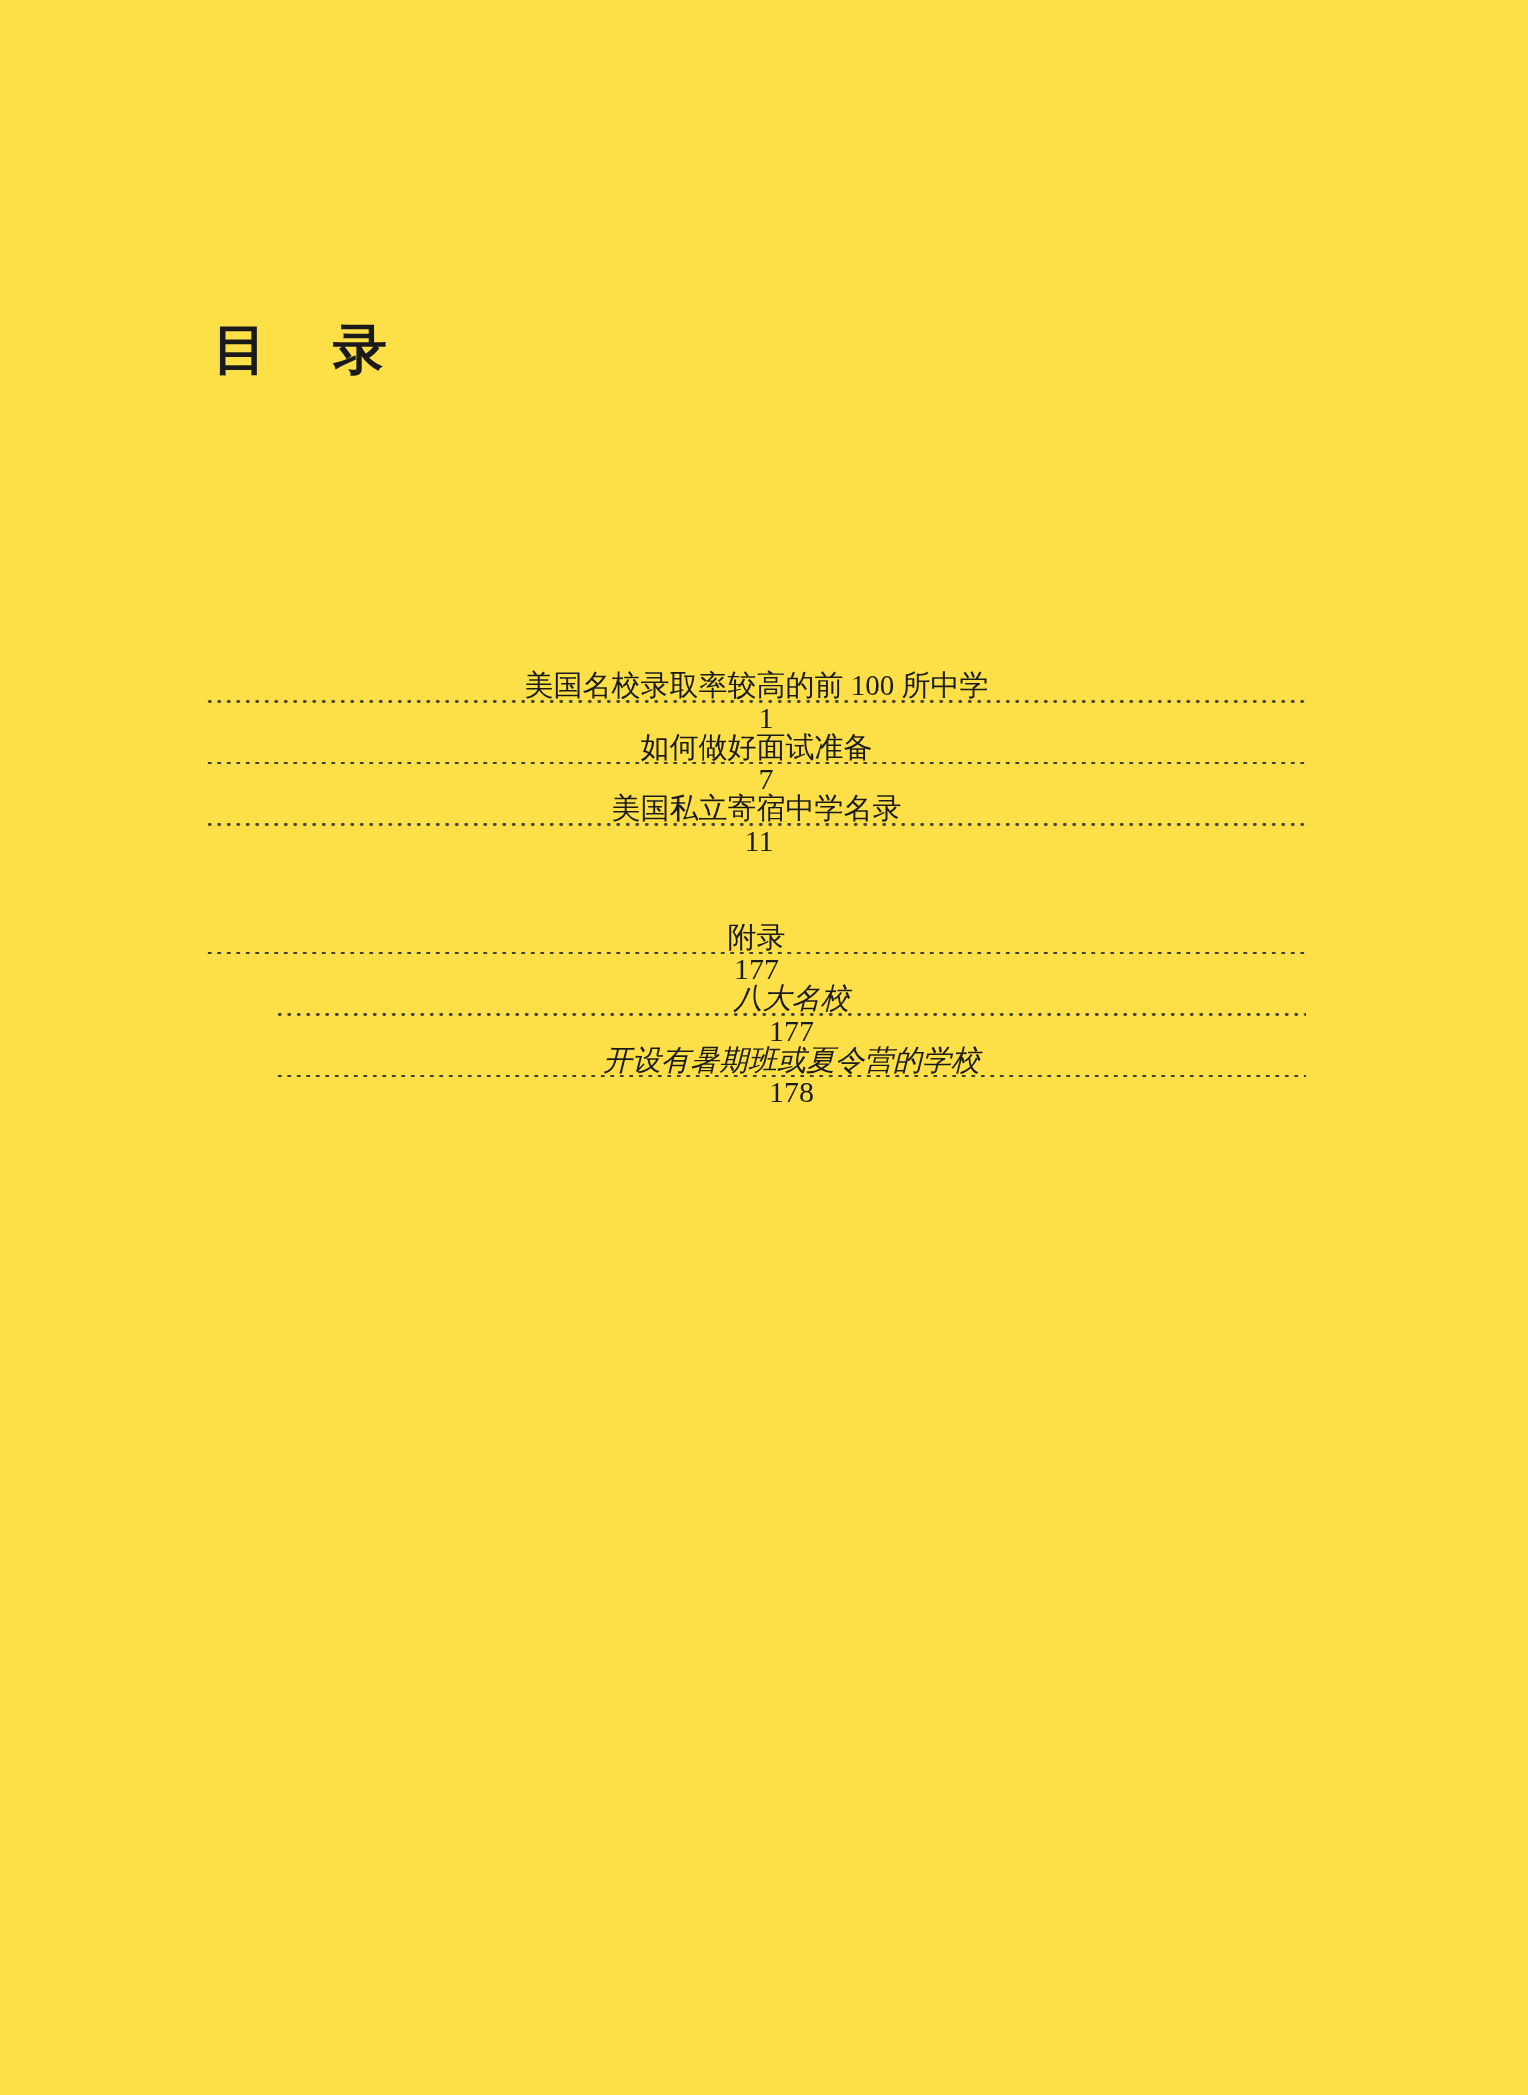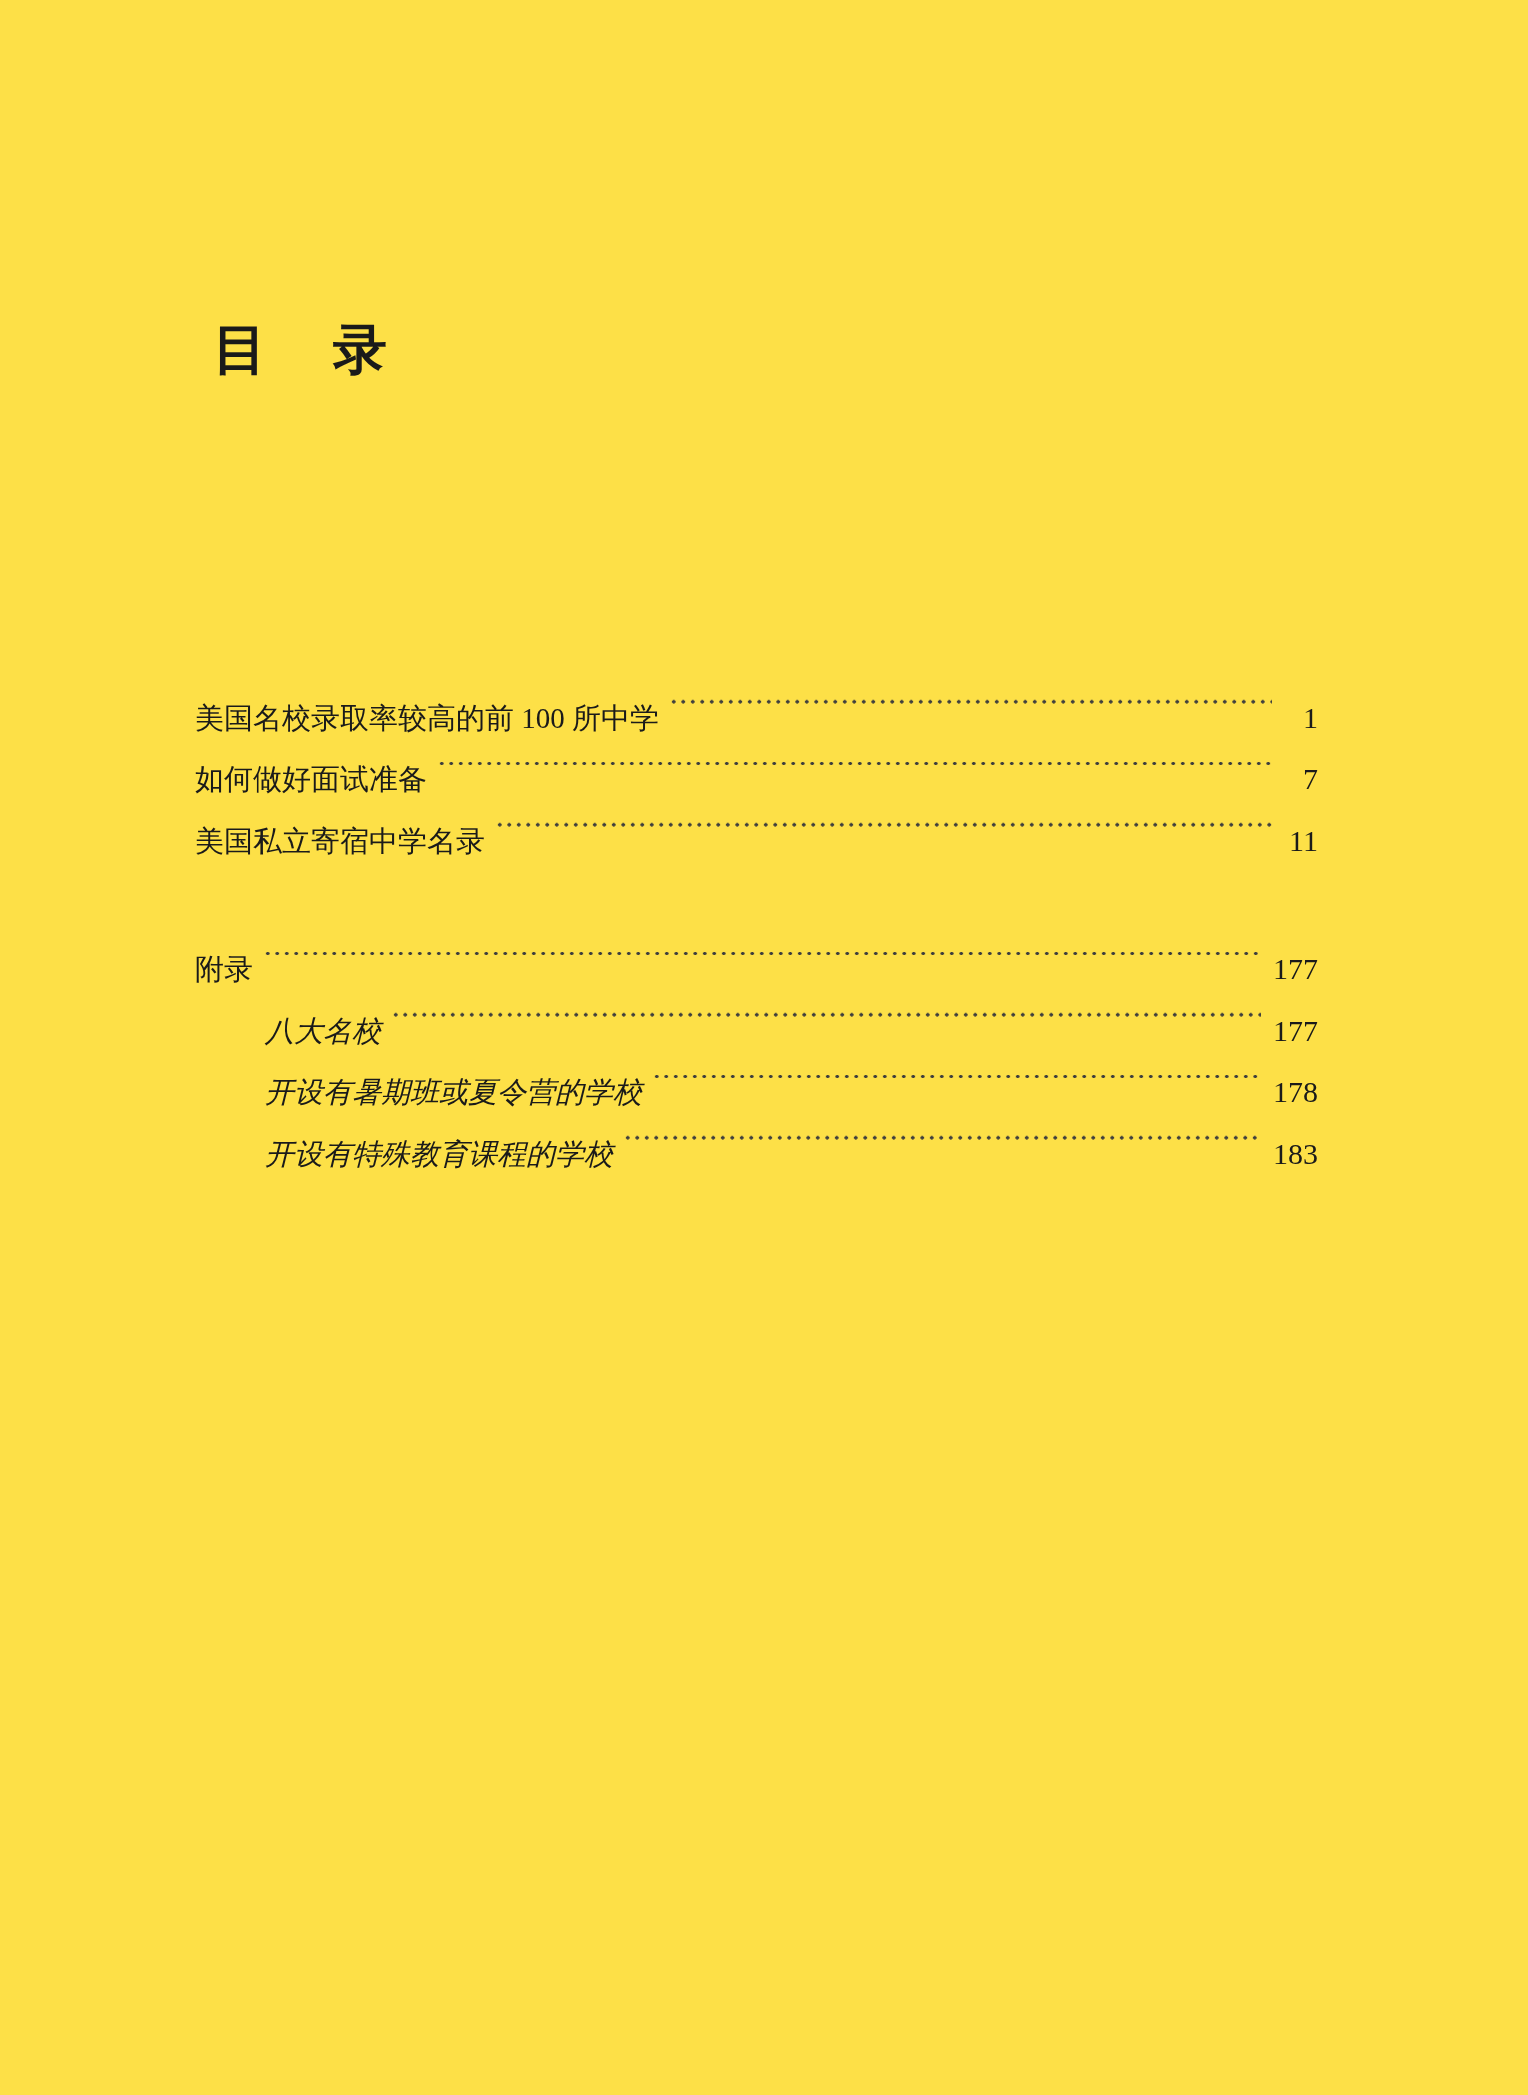--- a/index.html
+++ b/index.html
@@ -30,24 +30,25 @@
     white-space: nowrap;
   }
   .toc {
     position: absolute;
     left: 195px;
     top: 671px;
     width: 1123px; 
   }
   .toc-row {
     display: flex;
-    align-items: flex-end;
+    align-items: center;
     height: 61.5px;
     font-size: 29px;
     line-height: 1;
+    flex-direction: column;
   }
   .toc-row.level-1 {
     padding-left: 70px;
     font-style: italic; 
   }
   .entry-label {
     white-space: nowrap;
     flex: 0 0 auto;
   }
   .leader {
@@ -112,20 +113,15 @@
       <span class="page-num">177</span>
     </div>
 
     <div class="toc-row level-1">
       <span class="entry-label">开设有暑期班或夏令营的学校</span>
       <span class="leader"></span>
       <span class="page-num">178</span>
     </div>
 
 
-    <div class="toc-row level-1">
-      <span class="entry-label">开设有特殊教育课程的学校</span>
-      <span class="leader"></span>
-      <span class="page-num">183</span>
-    </div>
 
   </div>
 </div>
 
 </body></html>

